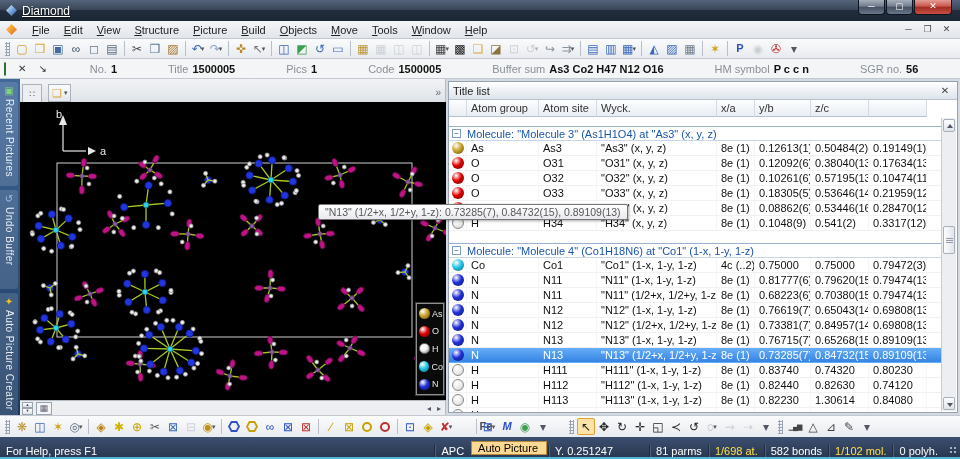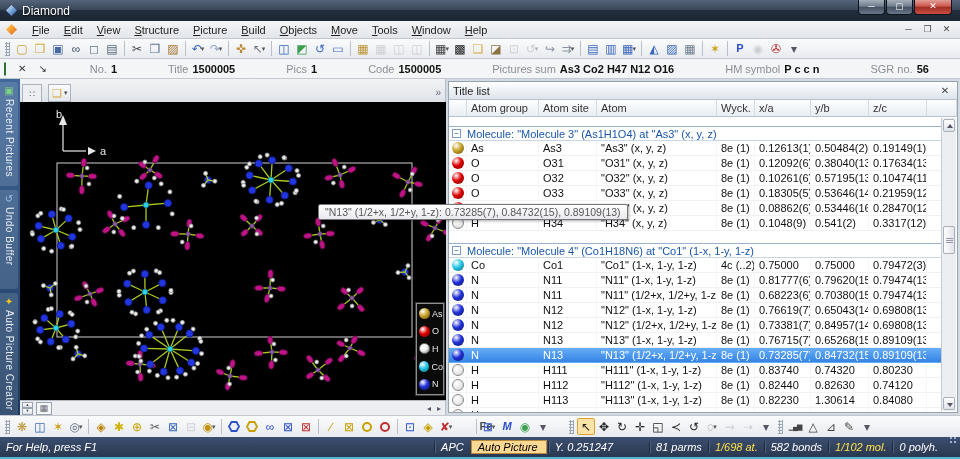--- a/index.html
+++ b/index.html
@@ -6,21 +6,21 @@
   html,body { width:960px; height:459px; overflow:hidden; font-family:"Liberation Sans",sans-serif; font-size:11px; background:#e0e0e0; }
   #app { position:relative; width:960px; height:459px; border-bottom:2px solid #57b4d9; }
 
   
   #titlebar { position:absolute; left:0; top:0; width:960px; height:21px;
     background:linear-gradient(180deg,#55647a 0%,#3a4759 45%,#222e3d 50%,#1b2633 100%);
     display:flex; align-items:center; padding-left:6px; color:#fff; }
   #titlebar .app-ico { width:11px; height:11px; margin-right:5px;
     background:linear-gradient(135deg,#e8f2fc,#6f9fd8 55%,#2c5d9e);
     clip-path:polygon(50% 0,100% 50%,50% 100%,0 50%); }
-  #titlebar .ttl { font-size:12px; text-shadow:0 1px 2px #000; }
+  #titlebar .ttl { font-size:12px; text-shadow:0 1px 2px #000;text-decoration:underline; }
   #wbtns { position:absolute; right:8px; top:0; display:flex; }
   .wbtn { width:27px; height:15px; border:1px solid #0d1420; border-top:none; border-radius:0 0 4px 4px;
     background:linear-gradient(180deg,rgba(255,255,255,.45),rgba(255,255,255,.12) 45%,rgba(0,0,0,.25) 50%,rgba(255,255,255,.08));
     background-color:#5c6b80; color:#fff; font-size:9px; line-height:13px; text-align:center; margin-left:1px; }
   .wbtn.close { width:38px; background-color:#c4392c;
     background-image:linear-gradient(180deg,rgba(255,255,255,.5),rgba(255,255,255,.15) 45%,rgba(0,0,0,.2) 50%,rgba(255,255,255,.1)); }
 
   
   #menubar { position:absolute; left:0; top:21px; width:960px; height:18px;
     background:linear-gradient(180deg,#f4f5f7,#e2e5ea); border-bottom:1px solid #c3c8d0;
@@ -114,21 +114,21 @@
   #sb-up { top:1px; } #sb-up::after { top:4px; border-bottom:4px solid #556; }
   #sb-down { bottom:1px; } #sb-down::after { top:5px; border-top:4px solid #556; }
   #sb-thumb { position:absolute; left:1px; top:108px; width:12px; height:28px; background:linear-gradient(90deg,#fdfdfe,#dfe4ea); border:1px solid #a8b0bb; border-radius:2px; }
   #sb-thumb::after { content:""; position:absolute; left:2px; top:11px; width:7px; height:1px; background:#99a; box-shadow:0 2px 0 #99a,0 4px 0 #99a; }
 
   
   #toolbar-bottom { position:absolute; left:0; top:415px; width:960px; height:22px; border-top:1px solid #c3c8d0; padding-left:2px; }
 
   
   #statusbar { position:absolute; left:0; top:437px; width:960px; height:20px; background:linear-gradient(180deg,#3c4f70,#293850);
-    color:#fff; display:flex; align-items:center;font-style:italic; }
+    color:#fff; display:flex; align-items:flex-end; }
   .sb-seg { display:flex; align-items:center; padding:0 6px; white-space:nowrap; border-left:1px solid #1e2a3e; box-shadow:inset 1px 0 0 #4d5f7d; }
   .sb-seg:first-child { border-left:none; box-shadow:none; }
   .sb-help { flex:1; }
   .sb-w36 { width:36px; } .sb-w78 { width:78px; } .sb-w30 { width:30px; }
   .sb-box { margin:2px 1px; display:flex; align-items:center; padding:0 6px; width:76px; color:#000;
     background:var(--modebg,#fbd993); border:1px solid #b8893c; }
   .sb-yel { color:var(--statyellow,#ffe14a); }
   .sb-grip { width:16px; position:relative; }
   .sb-grip::after { content:""; position:absolute; right:2px; bottom:2px; width:9px; height:9px;
     background-image:radial-gradient(circle,#9fb2cc 1px,transparent 1.2px); background-size:4px 4px; }
@@ -331,21 +331,21 @@
         </span>
         <span class="ib-field">
           <span class="fl">Pics</span>
           <span class="fv">1</span>
         </span>
         <span class="ib-field">
           <span class="fl">Code</span>
           <span class="fv">1500005</span>
         </span>
         <span class="ib-field">
-          <span class="fl">Pictures sum</span>
+          <span class="fl">Buffer sum</span>
           <span class="fv">As3 Co2 H47 N12 O16</span>
         </span>
         <span class="ib-field">
           <span class="fl">HM symbol</span>
           <span class="fv">P c c n</span>
         </span>
         <span class="ib-field">
           <span class="fl">SGR no.</span>
           <span class="fv">56</span>
         </span>
@@ -830,21 +830,20 @@
     <div id="dock">
       <div id="atomlist">
         <div id="al-header">
           <span>Title list</span>
           <span id="al-close">✕</span>
         </div>
         <div id="al-colhead" class="alrow">
             <span class="hc"></span>
             <span class="hc">Atom group</span>
             <span class="hc">Atom site</span>
-            <span class="hc">Atom</span>
             <span class="hc">Wyck.</span>
             <span class="hc">x/a</span>
             <span class="hc">y/b</span>
             <span class="hc">z/c</span>
             <span class="hc"></span>
           </div>
         <div id="al-body">
             <div class="al-spacer" style="height: 9px;"></div>
             <div class="grp-head">
               <span class="minusbox">−</span>

